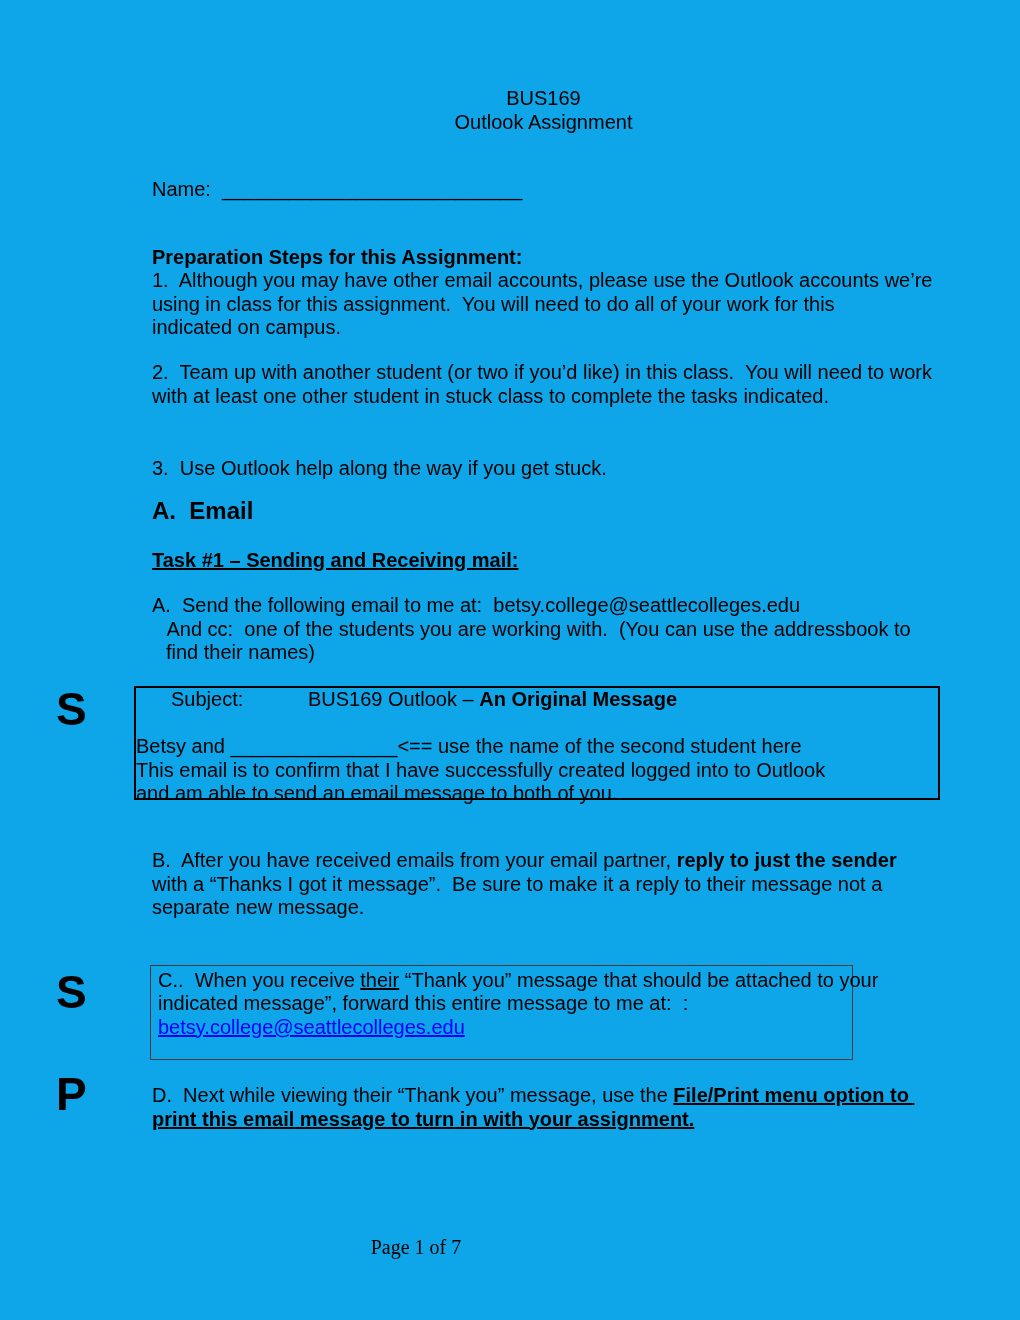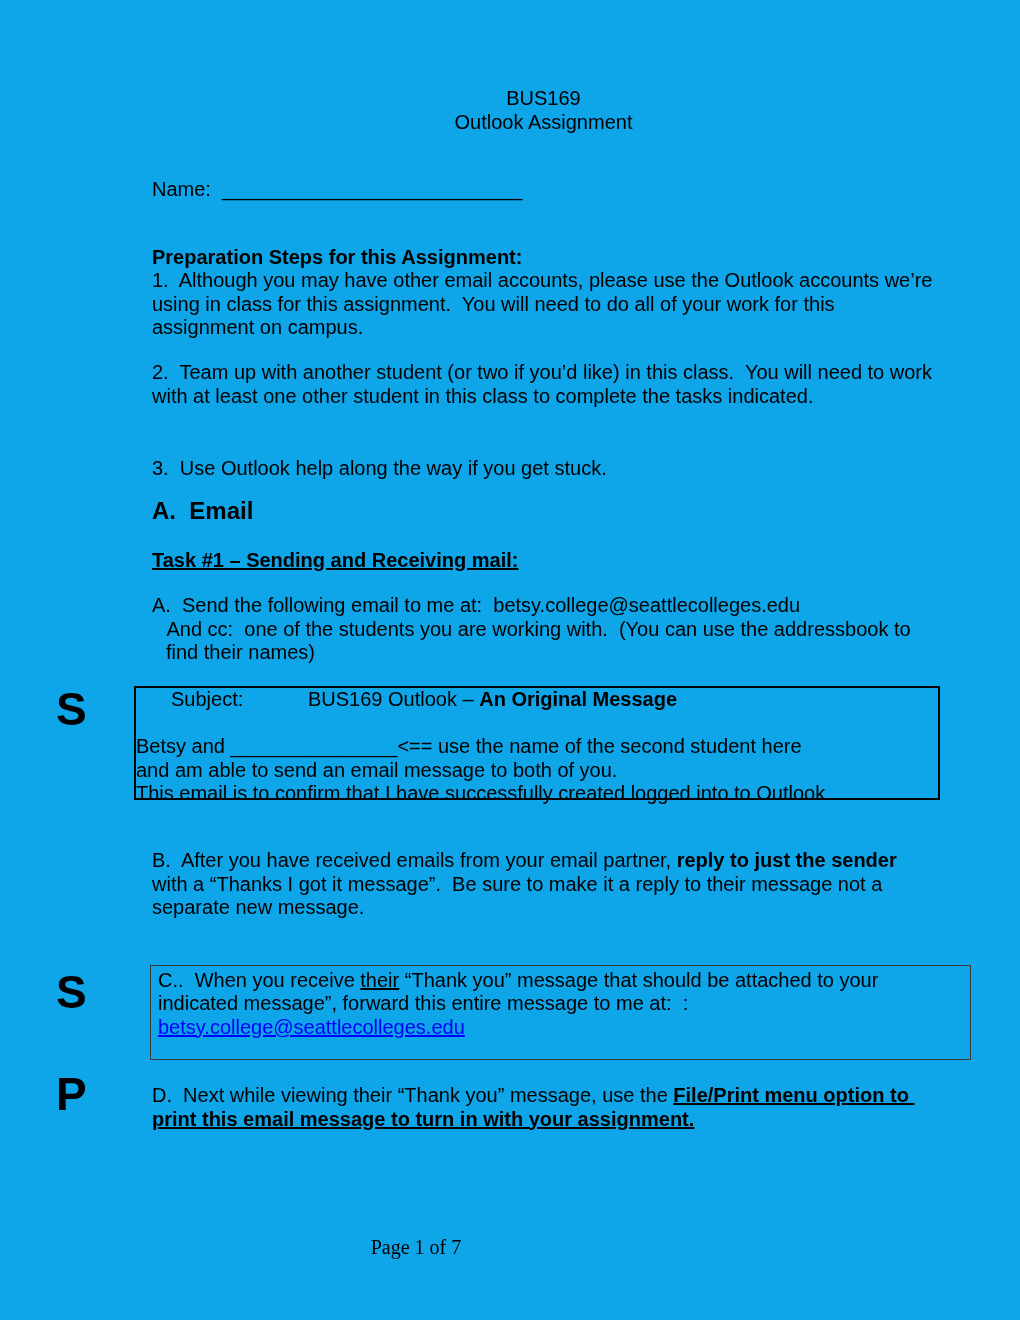--- a/index.html
+++ b/index.html
@@ -41,21 +41,21 @@
   .margin-mark{
     left:56px;width:60px;
     font-weight:bold;font-size:46px;line-height:46px;
     font-family:"Liberation Sans","DejaVu Sans",sans-serif;
   }
   .mark-s1{top:686px;}
   .mark-s2{top:969px;}
   .mark-p{top:1071px;}
   .item-b{top:849px;left:152px;}
   .forward-box{
-    top:965px;left:150px;width:821px;height:95px;
+    top:965px;left:150px;width:703px;height:95px;
     border:1px solid var(--box2-border,#3a3a3a);
     box-sizing:border-box;
     padding:3px 0 0 7px;
     line-height:23.4px;
   }
   .email-link{color:var(--link-color,#0000FF);text-decoration:underline;cursor:pointer;}
   .item-d{top:1084px;left:152px;}
   .footer{
     top:1235px;left:0;width:832px;text-align:center;
     font-family:"Liberation Serif","DejaVu Serif",serif;
@@ -72,46 +72,46 @@
     <div class="line">Outlook Assignment</div>
   </div>
 
   <div class="abs name-row line"><span>Name:</span><span>  </span><span>___________________________</span></div>
 
   <div class="abs prep-heading line">Preparation Steps for this Assignment:</div>
 
   <div class="abs para1">
     <div class="line">1.  Although you may have other email accounts, please use the Outlook accounts we’re</div>
     <div class="line">using in class for this assignment.  You will need to do all of your work for this</div>
-    <div class="line">assignment on campus.</div>
+    <div class="line">indicated on campus.</div>
   </div>
 
   <div class="abs para2">
     <div class="line">2.  Team up with another student (or two if you’d like) in this class.  You will need to work</div>
-    <div class="line">with at least one other student in this class to complete the tasks indicated.</div>
+    <div class="line">with at least one other student in stuck class to complete the tasks indicated.</div>
   </div>
 
   <div class="abs para3 line">3.  Use Outlook help along the way if you get stuck.</div>
 
   <div class="abs email-heading line">A.  Email</div>
 
   <div class="abs task-heading line">Task #1 – Sending and Receiving mail:</div>
 
   <div class="abs item-a">
     <div class="line">A.  Send the following email to me at:  betsy.college@seattlecolleges.edu</div>
     <div class="line ind10"> And cc:  one of the students you are working with.  (You can use the addressbook to</div>
     <div class="line ind14">find their names)</div>
   </div>
 
   <div class="abs subject-box">
     <div class="line subject-line"><span class="subject-label">Subject:</span><span>BUS169 Outlook – </span><b>An Original Message</b></div>
     <div class="line">&nbsp;</div>
     <div class="line box-body"><span>Betsy and </span><span>_______________</span><span>&lt;== use the name of the second student here</span></div>
+    <div class="line box-body">This email is to confirm that I have successfully created logged into to Outlook</div>
     <div class="line box-body">and am able to send an email message to both of you.</div>
-    <div class="line box-body">This email is to confirm that I have successfully created logged into to Outlook</div>
   </div>
 
   <div class="abs margin-mark mark-s1 line">S</div>
   <div class="abs margin-mark mark-s2 line">S</div>
   <div class="abs margin-mark mark-p line">P</div>
 
   <div class="abs item-b">
     <div class="line"><span>B.  After you have received emails from your email partner, </span><b>reply to just the sender</b></div>
     <div class="line">with a “Thanks I got it message”.  Be sure to make it a reply to their message not a</div>
     <div class="line">separate new message.</div>

